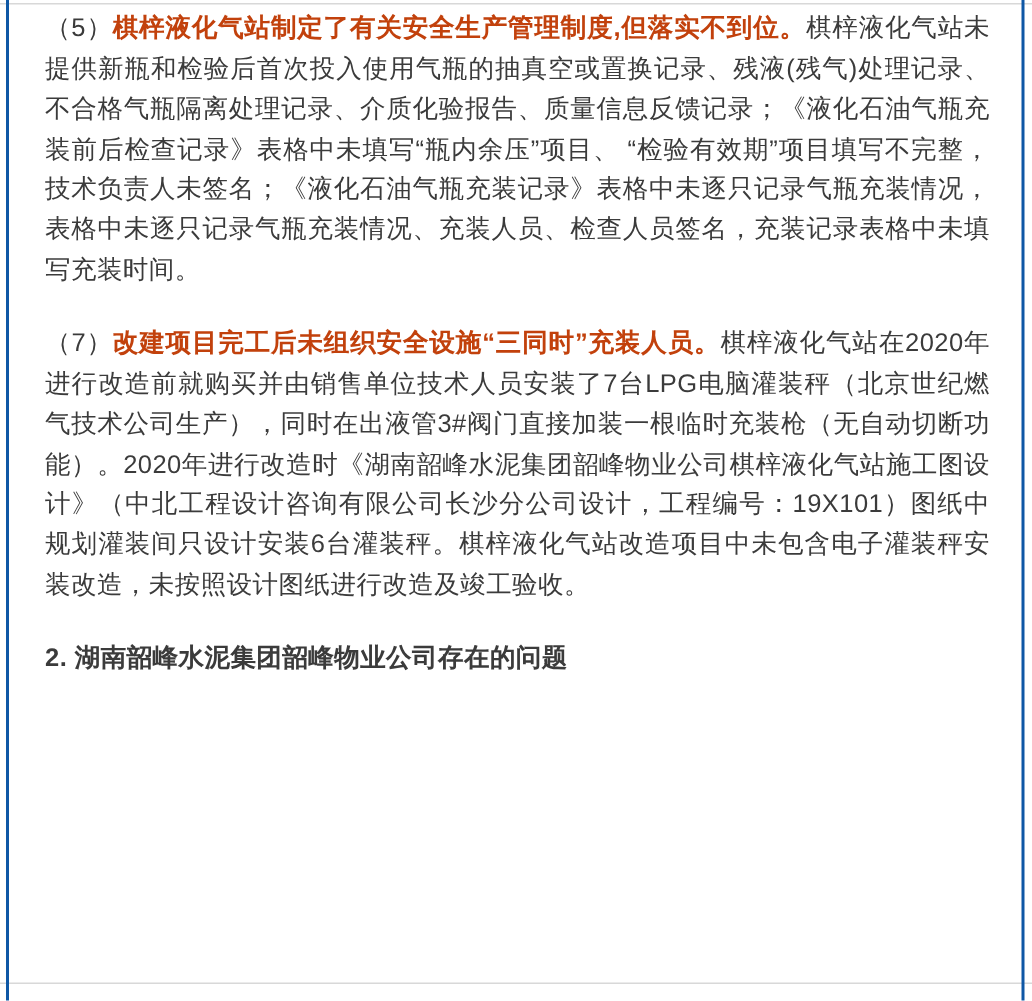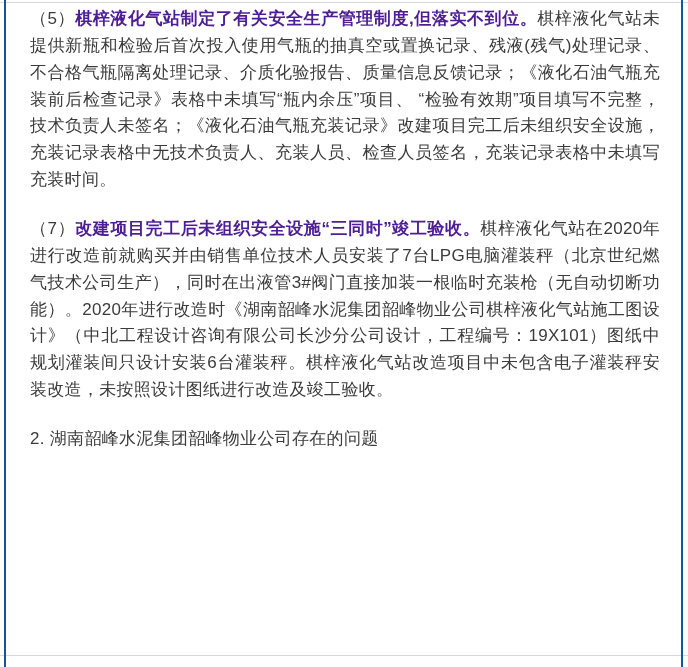--- a/index.html
+++ b/index.html
@@ -49,42 +49,42 @@
     color: #3b3b3b;
     text-align: justify;
     text-justify: inter-ideograph;
   }
   .para .num {
     font-weight: normal;
     color: #3b3b3b;
   }
   .para strong {
     font-weight: bold;
-    color: #4c1d95;
+    color: #c2410c;
   }
   .section-heading {
     margin: 4px 0 0 0;
     font-size: 17px;
     line-height: 1.58;
     letter-spacing: 0.3px;
-    font-weight: normal;
+    font-weight: bold;
     color: #3b3b3b;
   }
 </style>
 </head>
 <body>
 
 <div class="v-line left"></div>
 <div class="v-line right"></div>
 <div class="h-line top"></div>
 <div class="h-line bottom"></div>
 
 <div class="content">
 
-  <p class="para"><span class="num">（5）</span><strong>棋梓液化气站制定了有关安全生产管理制度,但落实不到位。</strong><span>棋梓液化气站未提供新瓶和检验后首次投入使用气瓶的抽真空或置换记录、残液(残气)处理记录、不合格气瓶隔离处理记录、介质化验报告、质量信息反馈记录；《液化石油气瓶充装前后检查记录》表格中未填写“瓶内余压”项目、 “检验有效期”项目填写不完整，技术负责人未签名；《液化石油气瓶充装记录》改建项目完工后未组织安全设施，充装记录表格中无技术负责人、充装人员、检查人员签名，充装记录表格中未填写充装时间。</span></p>
+  <p class="para"><span class="num">（5）</span><strong>棋梓液化气站制定了有关安全生产管理制度,但落实不到位。</strong><span>棋梓液化气站未提供新瓶和检验后首次投入使用气瓶的抽真空或置换记录、残液(残气)处理记录、不合格气瓶隔离处理记录、介质化验报告、质量信息反馈记录；《液化石油气瓶充装前后检查记录》表格中未填写“瓶内余压”项目、 “检验有效期”项目填写不完整，技术负责人未签名；《液化石油气瓶充装记录》表格中未逐只记录气瓶充装情况，表格中未逐只记录气瓶充装情况、充装人员、检查人员签名，充装记录表格中未填写充装时间。</span></p>
 
 
-  <p class="para"><span class="num">（7）</span><strong>改建项目完工后未组织安全设施“三同时”竣工验收。</strong><span>棋梓液化气站在2020年进行改造前就购买并由销售单位技术人员安装了7台LPG电脑灌装秤（北京世纪燃气技术公司生产），同时在出液管3#阀门直接加装一根临时充装枪（无自动切断功能）。2020年进行改造时《湖南韶峰水泥集团韶峰物业公司棋梓液化气站施工图设计》（中北工程设计咨询有限公司长沙分公司设计，工程编号：19X101）图纸中规划灌装间只设计安装6台灌装秤。棋梓液化气站改造项目中未包含电子灌装秤安装改造，未按照设计图纸进行改造及竣工验收。</span></p>
+  <p class="para"><span class="num">（7）</span><strong>改建项目完工后未组织安全设施“三同时”充装人员。</strong><span>棋梓液化气站在2020年进行改造前就购买并由销售单位技术人员安装了7台LPG电脑灌装秤（北京世纪燃气技术公司生产），同时在出液管3#阀门直接加装一根临时充装枪（无自动切断功能）。2020年进行改造时《湖南韶峰水泥集团韶峰物业公司棋梓液化气站施工图设计》（中北工程设计咨询有限公司长沙分公司设计，工程编号：19X101）图纸中规划灌装间只设计安装6台灌装秤。棋梓液化气站改造项目中未包含电子灌装秤安装改造，未按照设计图纸进行改造及竣工验收。</span></p>
 
 
   <p class="section-heading">2. 湖南韶峰水泥集团韶峰物业公司存在的问题</p>
 
 </div>
 
 </body></html>

